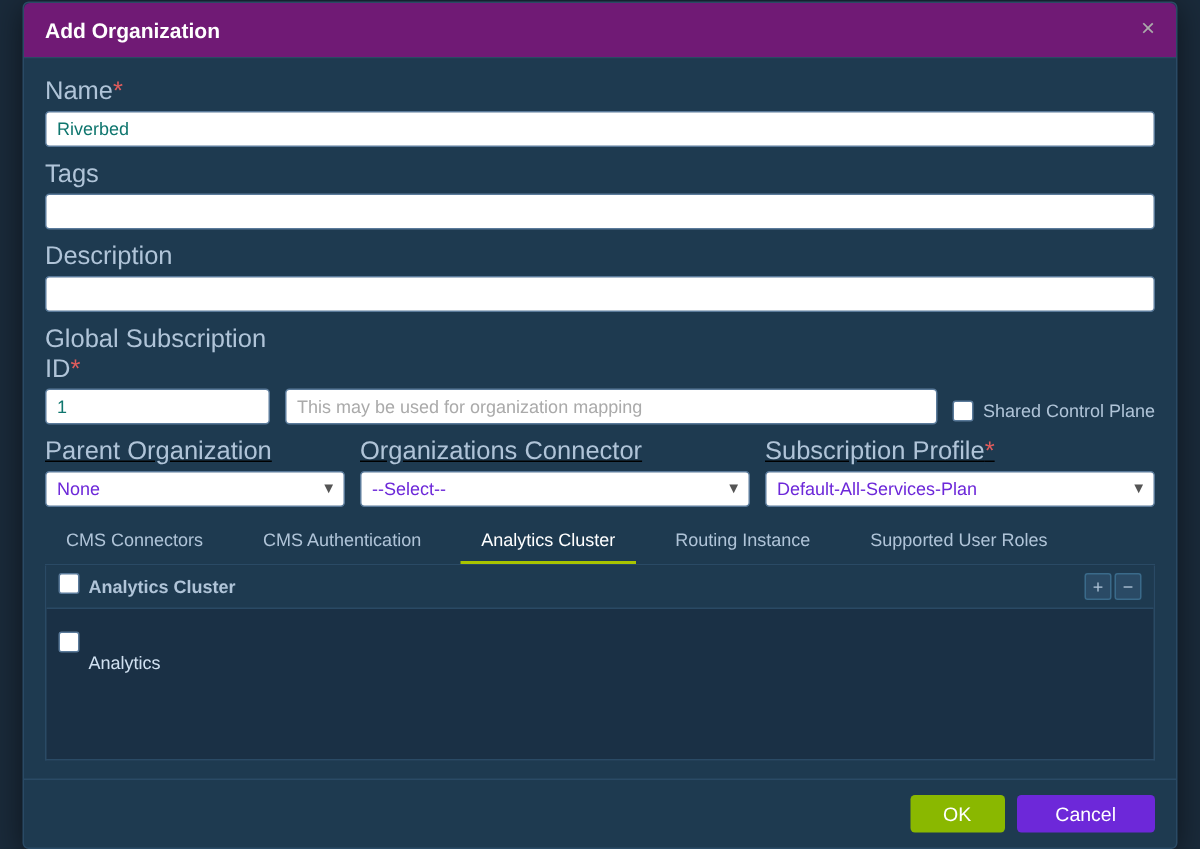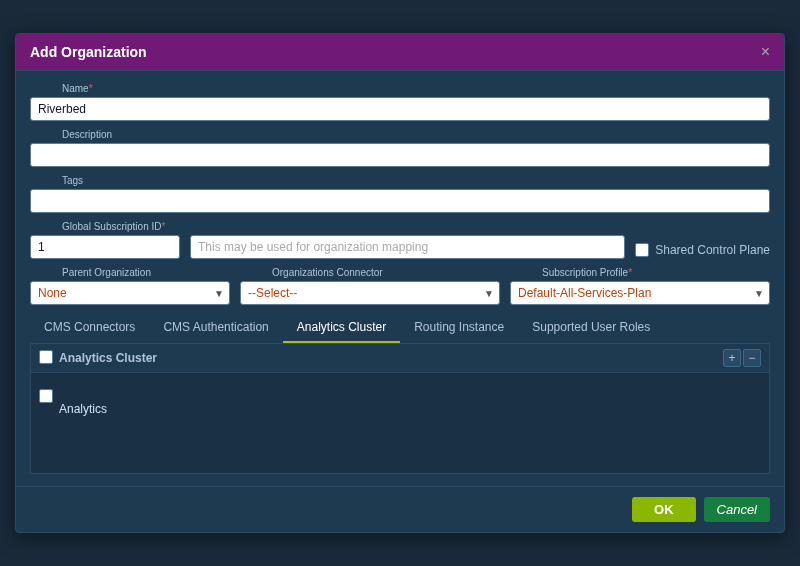--- a/index.html
+++ b/index.html
@@ -41,33 +41,32 @@
       font-size: 16px;
       background: none;
       border: none;
       line-height: 1;
     }
     .dialog-body {
       padding: 12px 14px;
     }
     .field-label {
       color: #b0c4d8;
-      font-size: 10px;
+      font-size: 17px;
       margin-bottom: 3px;
-      margin-left: 32px;
     }
     .required { color: #e05c5c; }
     .text-input {
       width: 100%;
       background: #ffffff;
       border: 1px solid #5a7a9a;
       border-radius: 3px;
       padding: 4px 7px;
       font-size: 12px;
-      color: #0f172a;
+      color: #0f766e;
       height: 24px;
     }
     .text-input::placeholder { color: #aaa; }
     .field-row {
       margin-bottom: 8px;
     }
     .inline-fields {
       display: flex;
       gap: 10px;
       align-items: flex-end;
@@ -96,54 +95,55 @@
       border-radius: 2px;
     }
     .checkbox-label {
       color: #b0c4d8;
       font-size: 12px;
     }
     .parent-auth-row {
       display: flex;
       gap: 10px;
       margin-bottom: 8px;
+      text-decoration: underline;
     }
     .parent-field { width: 200px; }
     .auth-field { flex: 1; }
     .sub-field { flex: 1; }
     .select-wrap {
       position: relative;
     }
     .select-input {
       width: 100%;
       background: #ffffff;
       border: 1px solid #5a7a9a;
       border-radius: 3px;
       padding: 4px 24px 4px 7px;
       font-size: 12px;
-      color: #c2410c;
+      color: #6d28d9;
       height: 24px;
       appearance: none;
       -webkit-appearance: none;
       cursor: pointer;
     }
     .select-arrow {
       position: absolute;
       right: 6px;
       top: 50%;
       transform: translateY(-50%);
       color: #555;
       font-size: 10px;
       pointer-events: none;
     }
     .tabs-bar {
       display: flex;
       border-bottom: 1px solid #2a4a65;
       margin-bottom: 0;
-      gap: 0;
+      gap: 12px;
     }
     .tab-item {
       padding: 7px 14px;
       color: #b0c4d8;
       cursor: pointer;
       font-size: 12px;
       border-bottom: 2px solid transparent;
       white-space: nowrap;
     }
     .tab-item.active {
@@ -213,57 +213,56 @@
       border-top: 1px solid #2a4a65;
     }
     .btn-ok {
       background: #8ab800;
       border: none;
       border-radius: 3px;
       color: #fff;
       padding: 5px 22px;
       font-size: 13px;
       cursor: pointer;
-      font-weight: bold;
+      font-weight: normal;
     }
     .btn-cancel {
-      background: #15803d;
+      background: #6d28d9;
       border: none;
       border-radius: 3px;
       color: #fff;
-      padding: 5px 13px;
+      padding: 5px 26px;
       font-size: 13px;
       cursor: pointer;
-      font-style: italic;
     }
   </style>
 </head>
 <body>
 
 <div class="dialog">
   <div class="dialog-header">
     <span class="dialog-title">Add Organization</span>
     <button class="close-btn">×</button>
   </div>
   <div class="dialog-body">
 
     <div class="field-row">
       <div class="field-label">
         <span>Name</span><span class="required">*</span>
       </div>
       <input type="text" class="text-input" value="Riverbed" style="">
     </div>
 
     <div class="field-row">
+      <div class="field-label">Tags</div>
+      <input type="text" class="text-input" value="" style="">
+    </div>
+
+    <div class="field-row">
       <div class="field-label">Description</div>
-      <input type="text" class="text-input" value="" style="">
-    </div>
-
-    <div class="field-row">
-      <div class="field-label">Tags</div>
       <input type="text" class="text-input" value="" style="">
     </div>
 
     <div class="inline-fields">
       <div class="inline-field field-id">
         <div class="field-label">
           <span>Global Subscription ID</span><span class="required">*</span>
         </div>
         <input type="text" class="text-input" value="1" style="">
       </div>

